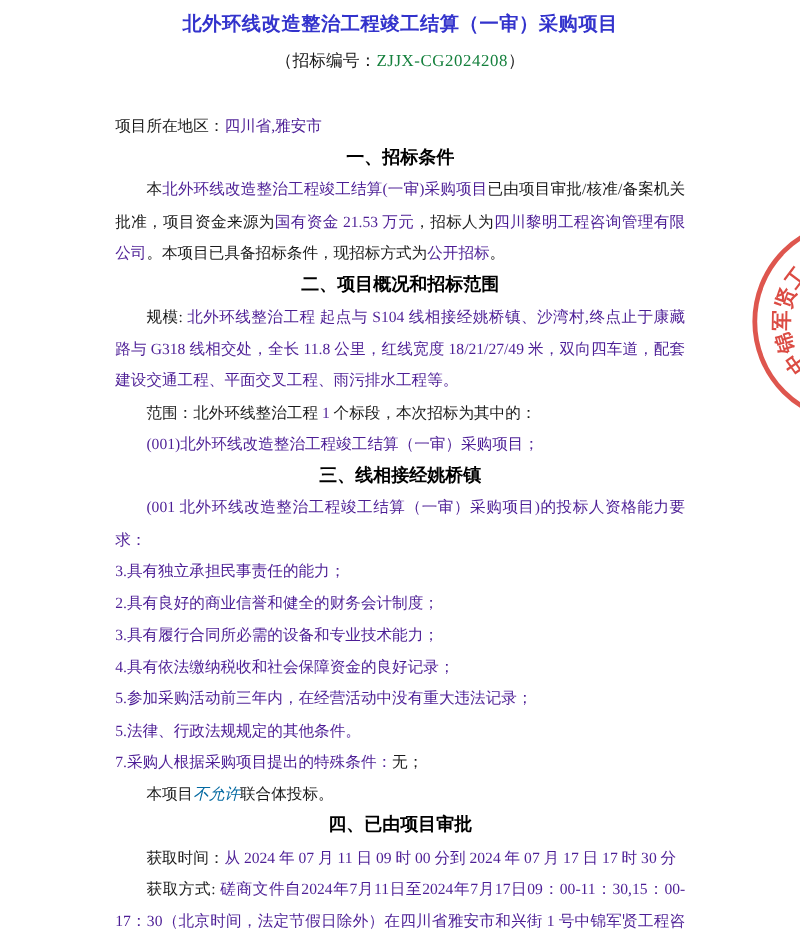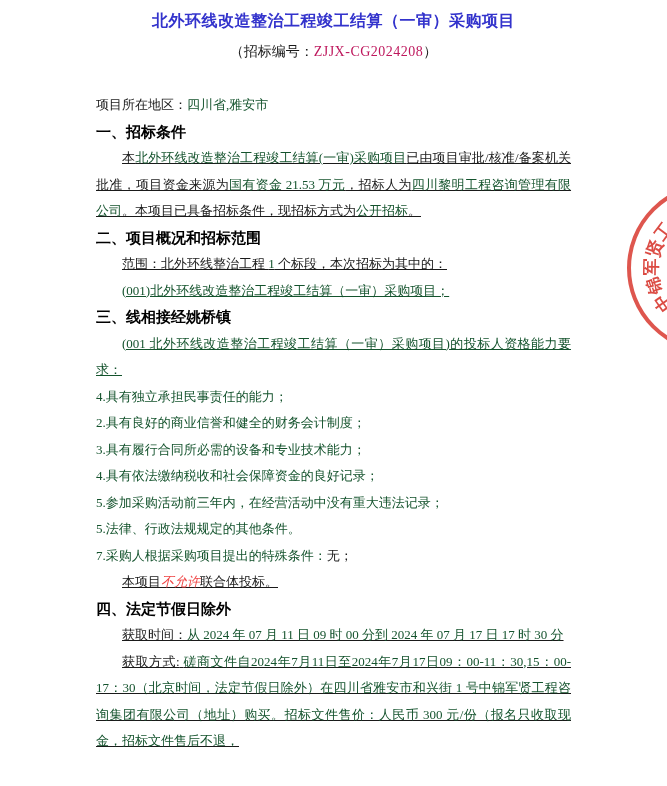--- a/index.html
+++ b/index.html
@@ -4,34 +4,34 @@
 <style>
   html,body{margin:0;padding:0;}
   body{
     width:667px;height:786px;background:#ffffff;overflow:hidden;position:relative;
     font-family:"Liberation Serif","DejaVu Serif",serif;
     color:#1a1a1a;
   }
   .title-block{position:absolute;top:10px;left:0;width:667px;text-align:center;}
   .doc-title{font-size:16px;line-height:22px;font-weight:600;color:#3333cc;letter-spacing:.5px;}
   .doc-subtitle{font-size:14px;line-height:20px;margin-top:10px;color:#1a1a1a;}
-  .doc-subtitle .code{color:#be185d;letter-spacing:.5px;}
+  .doc-subtitle .code{color:#15803d;letter-spacing:.5px;}
   .content{
     position:absolute;left:96px;top:92px;width:475px;
     font-size:13px;line-height:26.5px;text-align:justify;
   }
   .content p{margin:0;}
-  .indent{text-indent:2em;text-decoration:underline;}
+  .indent{text-indent:2em;}
   .heading{
     font-family:"Liberation Sans","DejaVu Sans",sans-serif;
     font-weight:bold;font-size:15px;line-height:26.5px;color:#000;
-    text-align:left;
+    text-align:center;
   }
-  .blue{color:#14532d;}
-  .em-blue{color:#ef4444;font-style:italic;}
+  .blue{color:#4c1d95;}
+  .em-blue{color:#0369a1;font-style:italic;}
   
   .seal{
     position:absolute;left:627px;top:183px;width:170px;height:170px;
     border:4px solid rgba(216,56,47,.85);border-radius:50%;
     box-sizing:border-box;
   }
   .seal-char{
     position:absolute;left:50%;top:50%;width:20px;height:20px;margin:-10px 0 0 -10px;
     color:#d8382f;font-size:17px;line-height:20px;text-align:center;
     font-family:"Liberation Sans","DejaVu Sans",sans-serif;font-weight:bold;
@@ -47,35 +47,36 @@
   <div class="doc-subtitle"><span>（招标编号：</span><span class="code">ZJJX-CG2024208</span><span>）</span></div>
 </div>
 
 <div class="content">
   <p><span>项目所在地区：</span><span class="blue">四川省,雅安市</span></p>
 
   <p class="heading">一、招标条件</p>
   <p class="indent"><span>本</span><span class="blue">北外环线改造整治工程竣工结算(一审)采购项目</span><span>已由项目审批/核准/备案机关批准，项目资金来源为</span><span class="blue">国有资金 21.53 万元</span><span>，招标人为</span><span class="blue">四川黎明工程咨询管理有限公司</span><span>。本项目已具备招标条件，现招标方式为</span><span class="blue">公开招标</span><span>。</span></p>
 
   <p class="heading">二、项目概况和招标范围</p>
+  <p class="indent"><span>规模:</span> <span class="blue">北外环线整治工程 起点与 S104 线相接经姚桥镇、沙湾村,终点止于康藏路与 G318 线相交处，全长 11.8 公里，红线宽度 18/21/27/49 米，双向四车道，配套建设交通工程、平面交叉工程、雨污排水工程等。</span></p>
   <p class="indent"><span>范围：北外环线整治工程 </span><span class="blue">1</span><span> 个标段，本次招标为其中的：</span></p>
   <p class="indent blue">(001)北外环线改造整治工程竣工结算（一审）采购项目；</p>
 
   <p class="heading">三、线相接经姚桥镇</p>
   <p class="indent blue">(001 北外环线改造整治工程竣工结算（一审）采购项目)的投标人资格能力要求：</p>
-  <p class="blue">4.具有独立承担民事责任的能力；</p>
+  <p class="blue">3.具有独立承担民事责任的能力；</p>
   <p class="blue">2.具有良好的商业信誉和健全的财务会计制度；</p>
   <p class="blue">3.具有履行合同所必需的设备和专业技术能力；</p>
   <p class="blue">4.具有依法缴纳税收和社会保障资金的良好记录；</p>
   <p class="blue">5.参加采购活动前三年内，在经营活动中没有重大违法记录；</p>
   <p class="blue">5.法律、行政法规规定的其他条件。</p>
   <p><span class="blue">7.采购人根据采购项目提出的特殊条件：</span><span>无；</span></p>
   <p class="indent"><span>本项目</span><span class="em-blue">不允许</span><span>联合体投标。</span></p>
 
-  <p class="heading">四、法定节假日除外</p>
+  <p class="heading">四、已由项目审批</p>
   <p class="indent"><span>获取时间：</span><span class="blue">从 2024 年 07 月 11 日 09 时 00 分到 2024 年 07 月 17 日 17 时 30 分</span></p>
   <p class="indent"><span>获取方式:</span> <span class="blue">磋商文件自2024年7月11日至2024年7月17日09：00-11：30,15：00-17：30（北京时间，法定节假日除外）在四川省雅安市和兴街 1 号中锦军贤工程咨询集团有限公司（地址）购买。招标文件售价：人民币 300 元/份（报名只收取现金，招标文件售后不退，</span></p>
 </div>
 
 <div class="seal">
   <span class="seal-char" style="--a:235deg">中</span>
   <span class="seal-char" style="--a:253deg">锦</span>
   <span class="seal-char" style="--a:271deg">军</span>
   <span class="seal-char" style="--a:289deg">贤</span>
   <span class="seal-char" style="--a:307deg">工</span>

